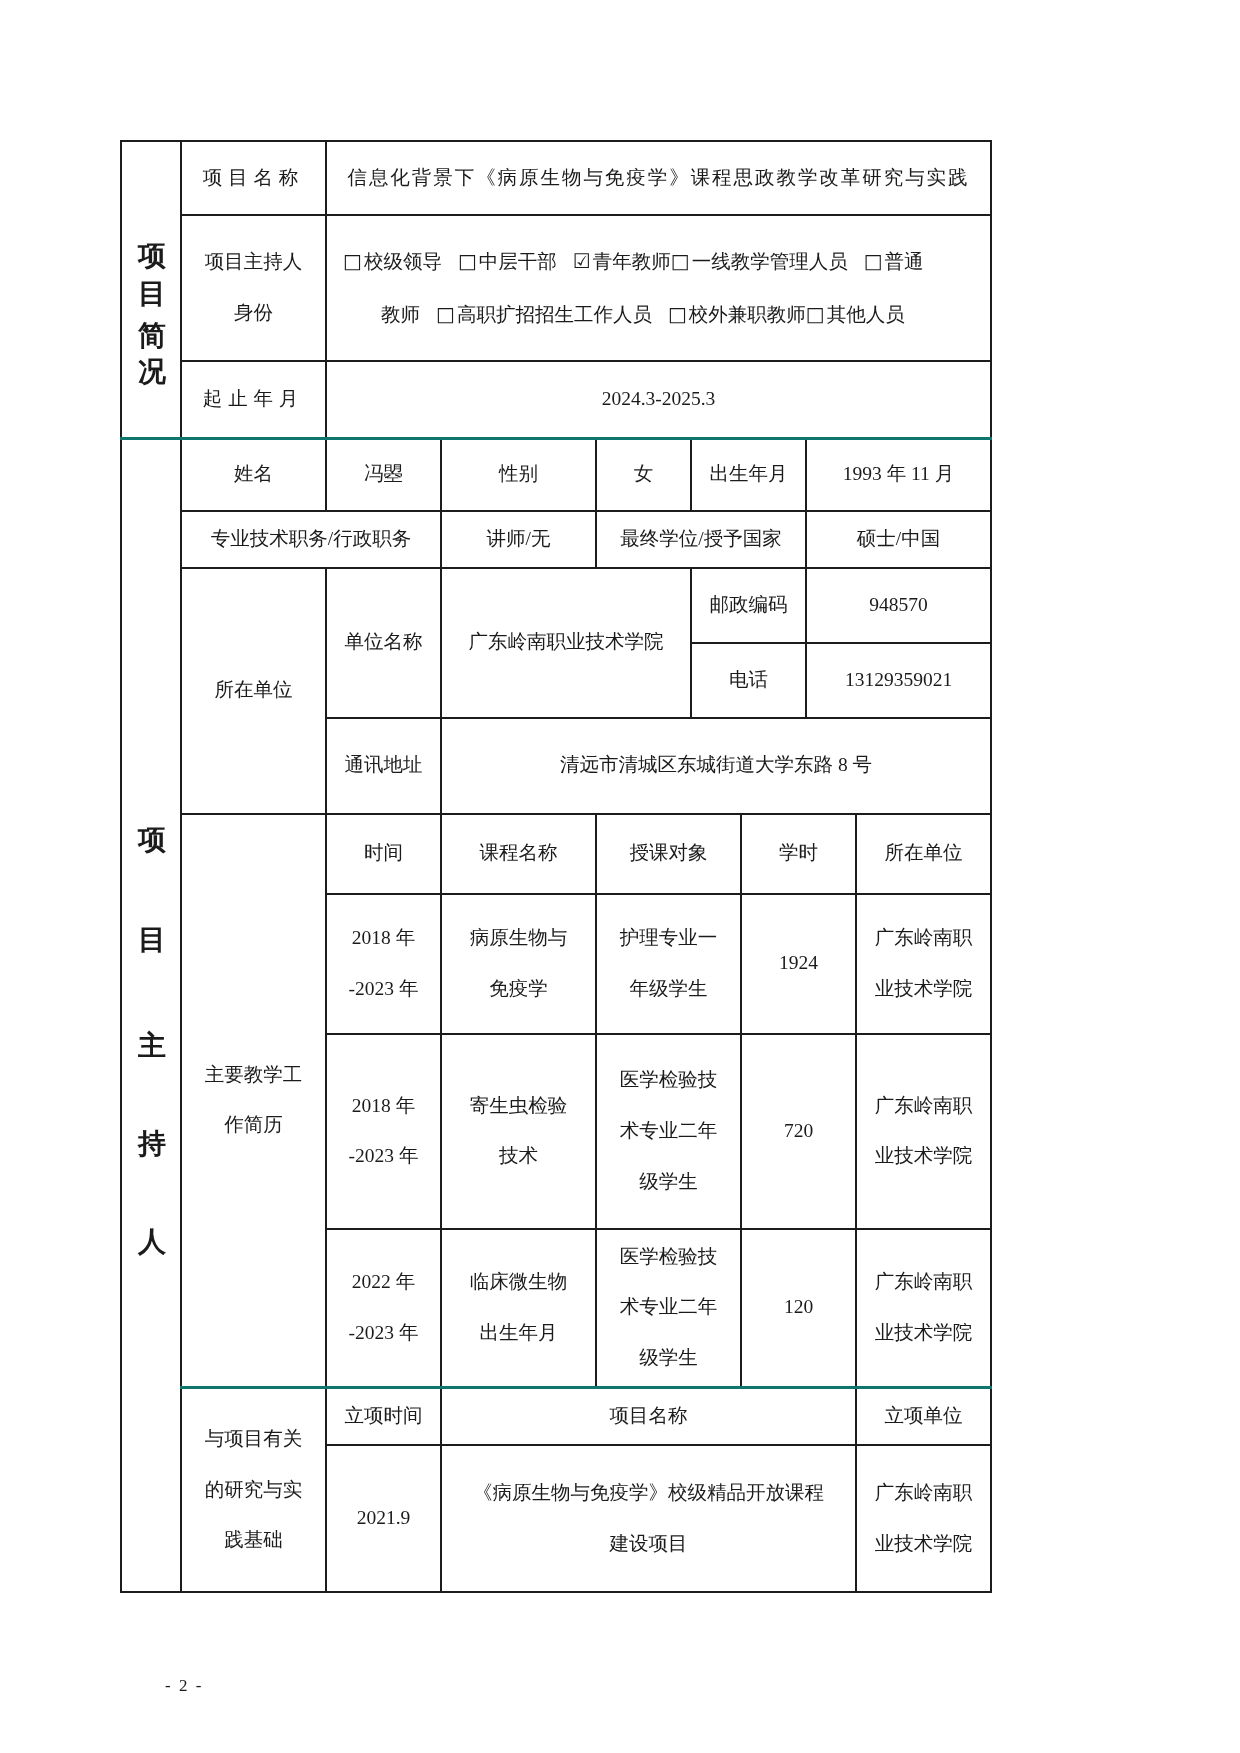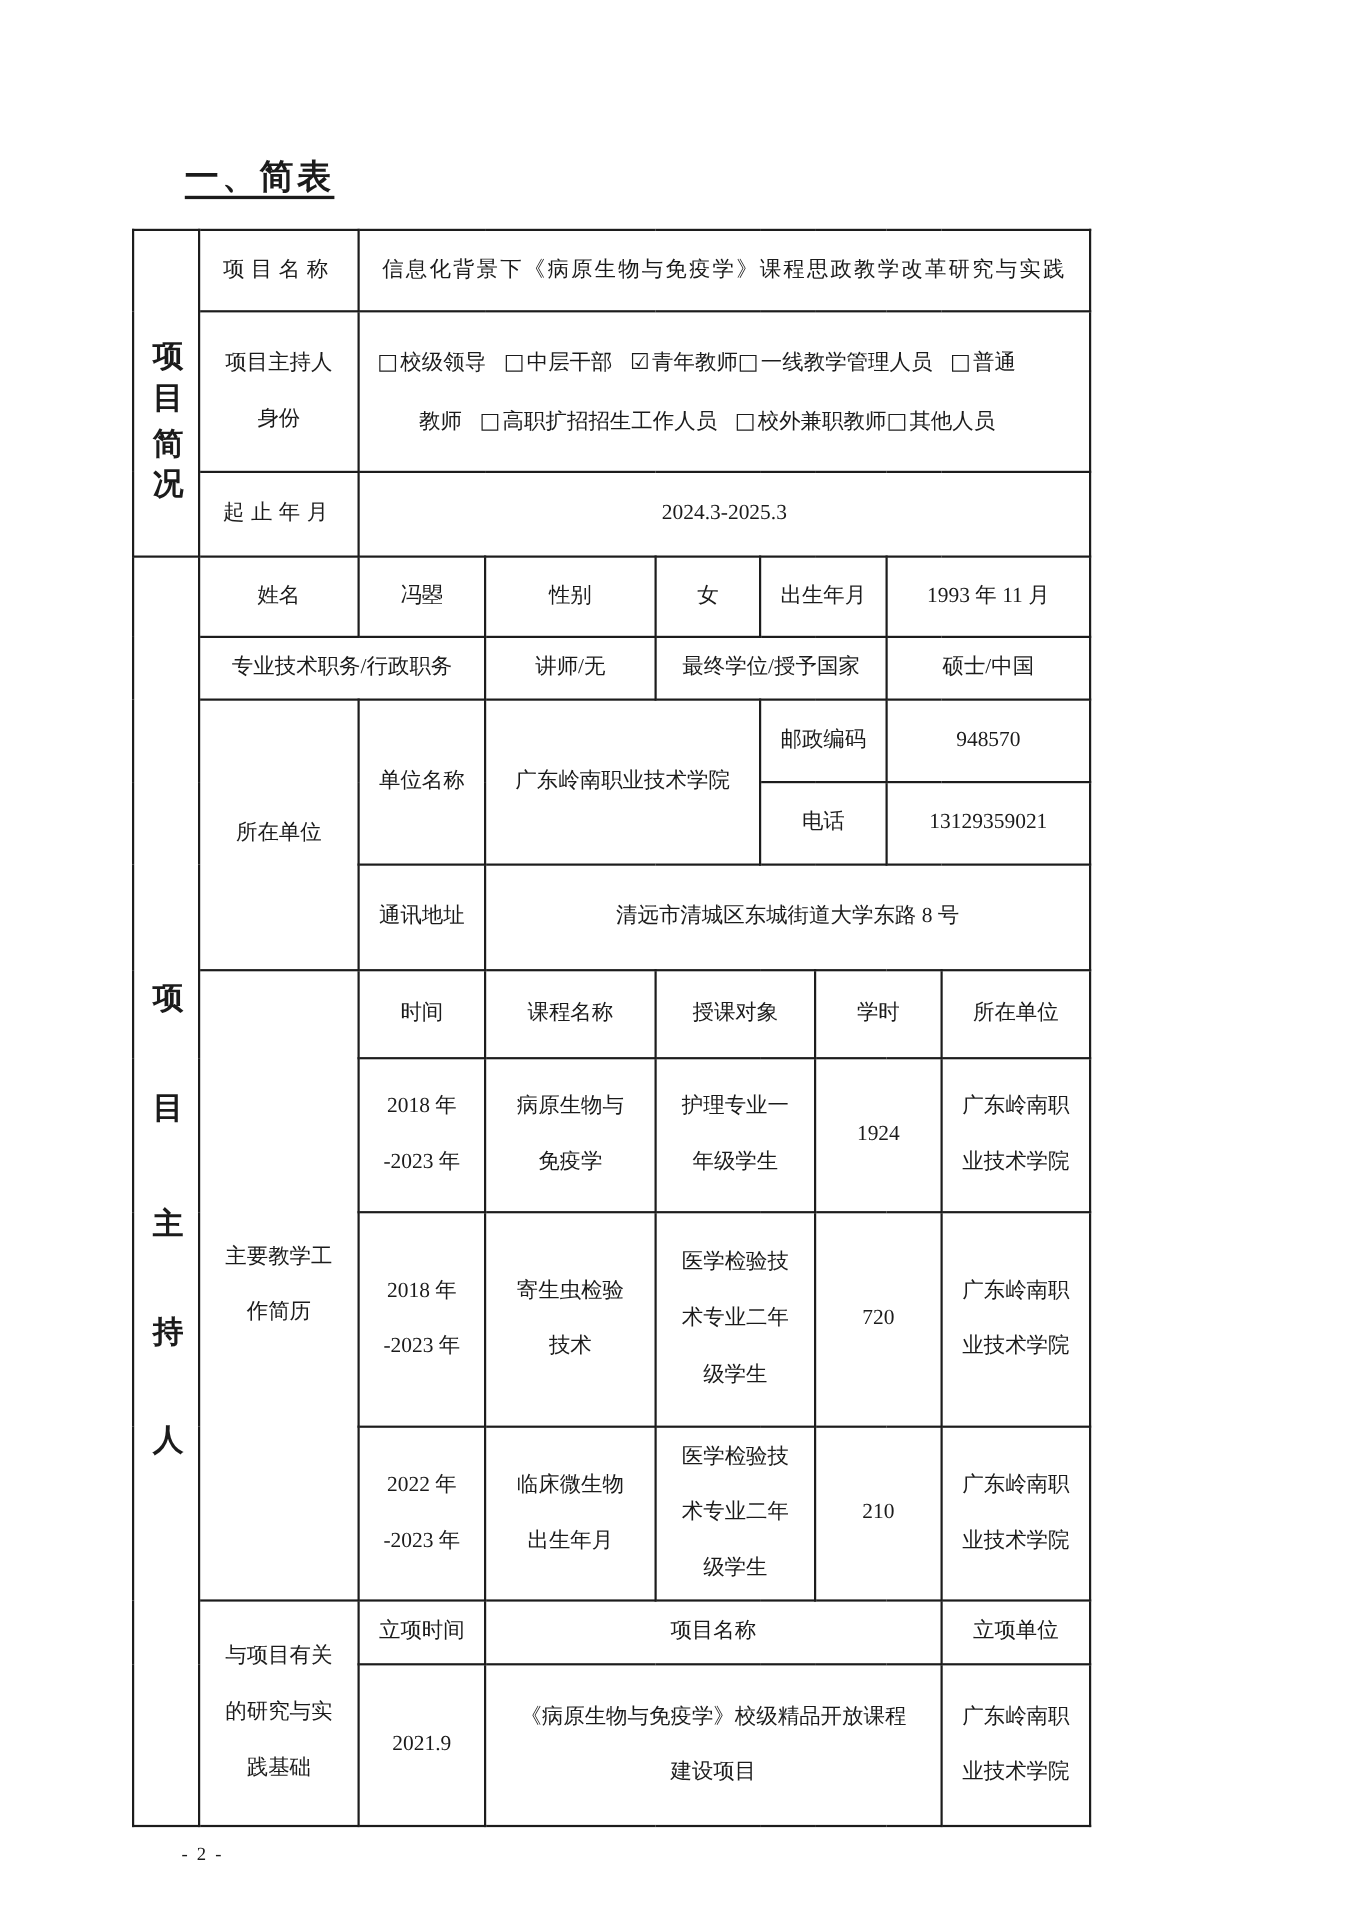--- a/index.html
+++ b/index.html
@@ -67,35 +67,34 @@
   .opt{display:inline;}
   .cb{
     font-family:"DejaVu Sans",sans-serif;
     font-size:20px;
     margin-right:2px;
   }
   .cb.checked{font-weight:bold;}
   .gap{margin-right:16px;}
   .nogap{margin-right:0;}
   
-  tr.sec td{border-top:1px solid #0f766e;}
+  tr.sec td{border-top:3px solid #0f766e;}
   td.hline{border-bottom:3px solid #8f8f8f;}
   .page-footer{
     position:absolute;
     left:165px;
     top:1676px;
     font-size:17px;
     letter-spacing:2px;
   }
 </style>
 </head>
 <body>
 
 <div class="sheet">
-  <h1 class="doc-title">一、简表</h1>
 
   <table class="form">
     <colgroup>
       <col style="width:60px">
         <col style="width:145px">
         <col style="width:115px">
       <col style="width:155px">
         <col style="width:95px">
         <col style="width:50px">
       <col style="width:65px">
@@ -190,21 +189,21 @@
 业技术学院</td>
       </tr>
       <tr style="height:155px">
         <td class="pre">2022 年
 -2023 年</td>
         <td class="pre">临床微生物
 出生年月</td>
         <td colspan="2" class="pre">医学检验技
 术专业二年
 级学生</td>
-        <td colspan="2">210</td>
+        <td colspan="2">120</td>
         <td class="pre">广东岭南职
 业技术学院</td>
       </tr>
 
       <tr style="height:58px" class="sec">
         <td rowspan="2" class="pre">与项目有关
 的研究与实
 践基础</td>
         <td class="hline">立项时间</td>
         <td colspan="5" class="hline">项目名称</td>

